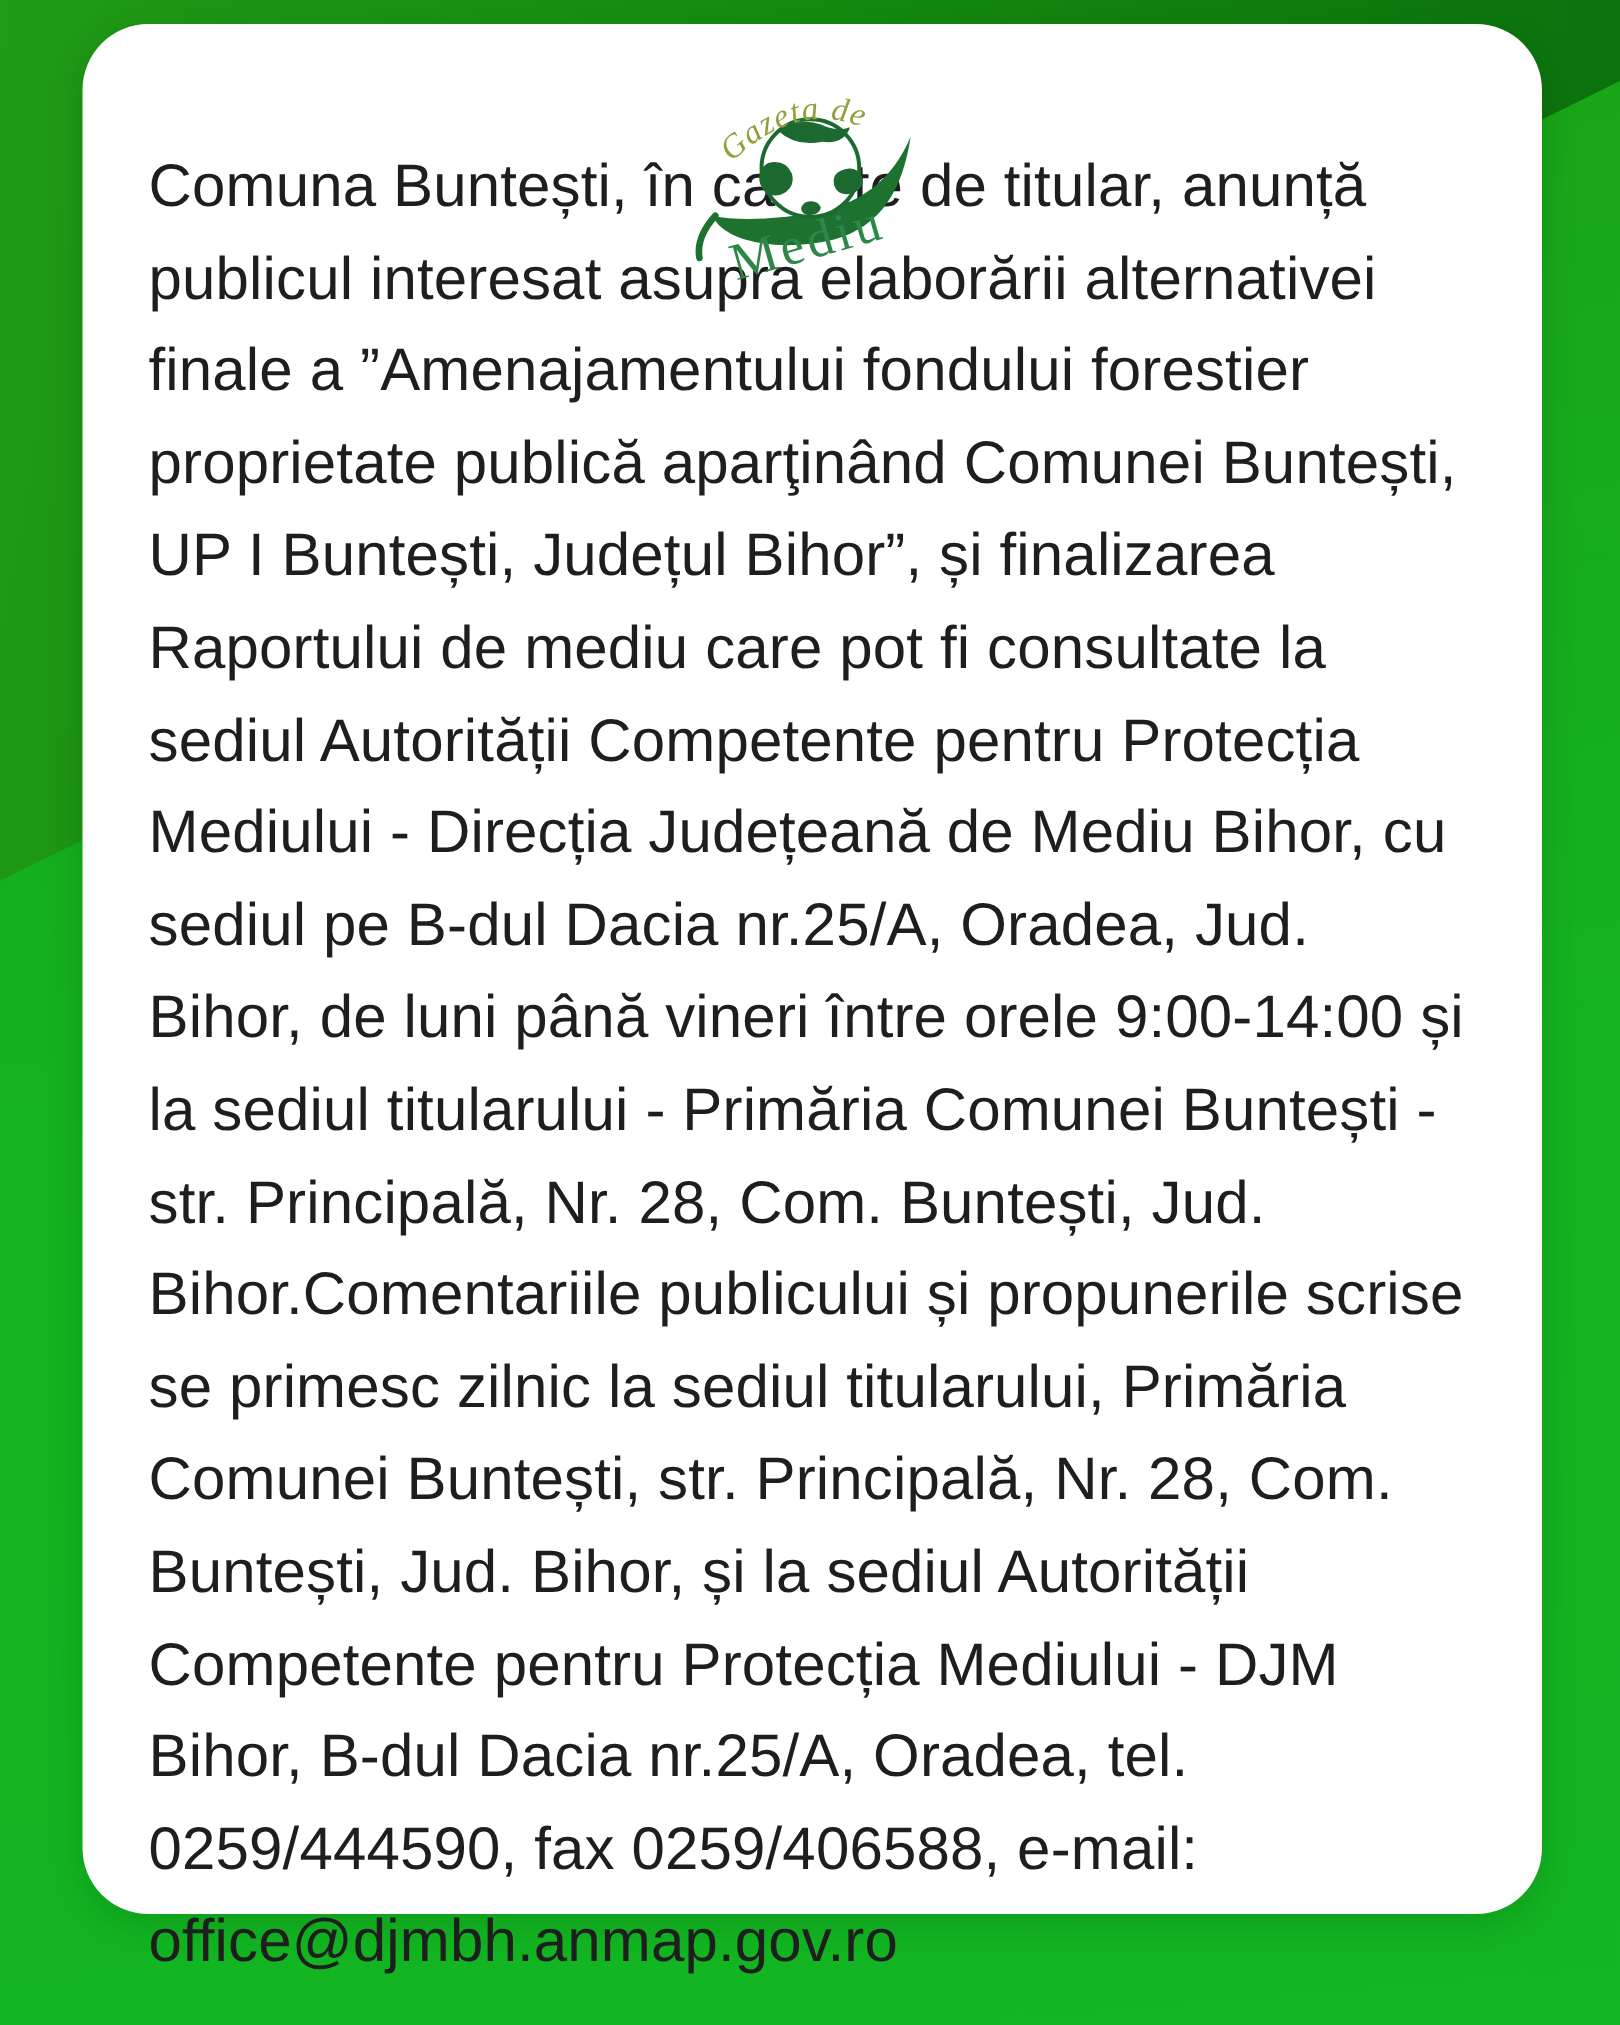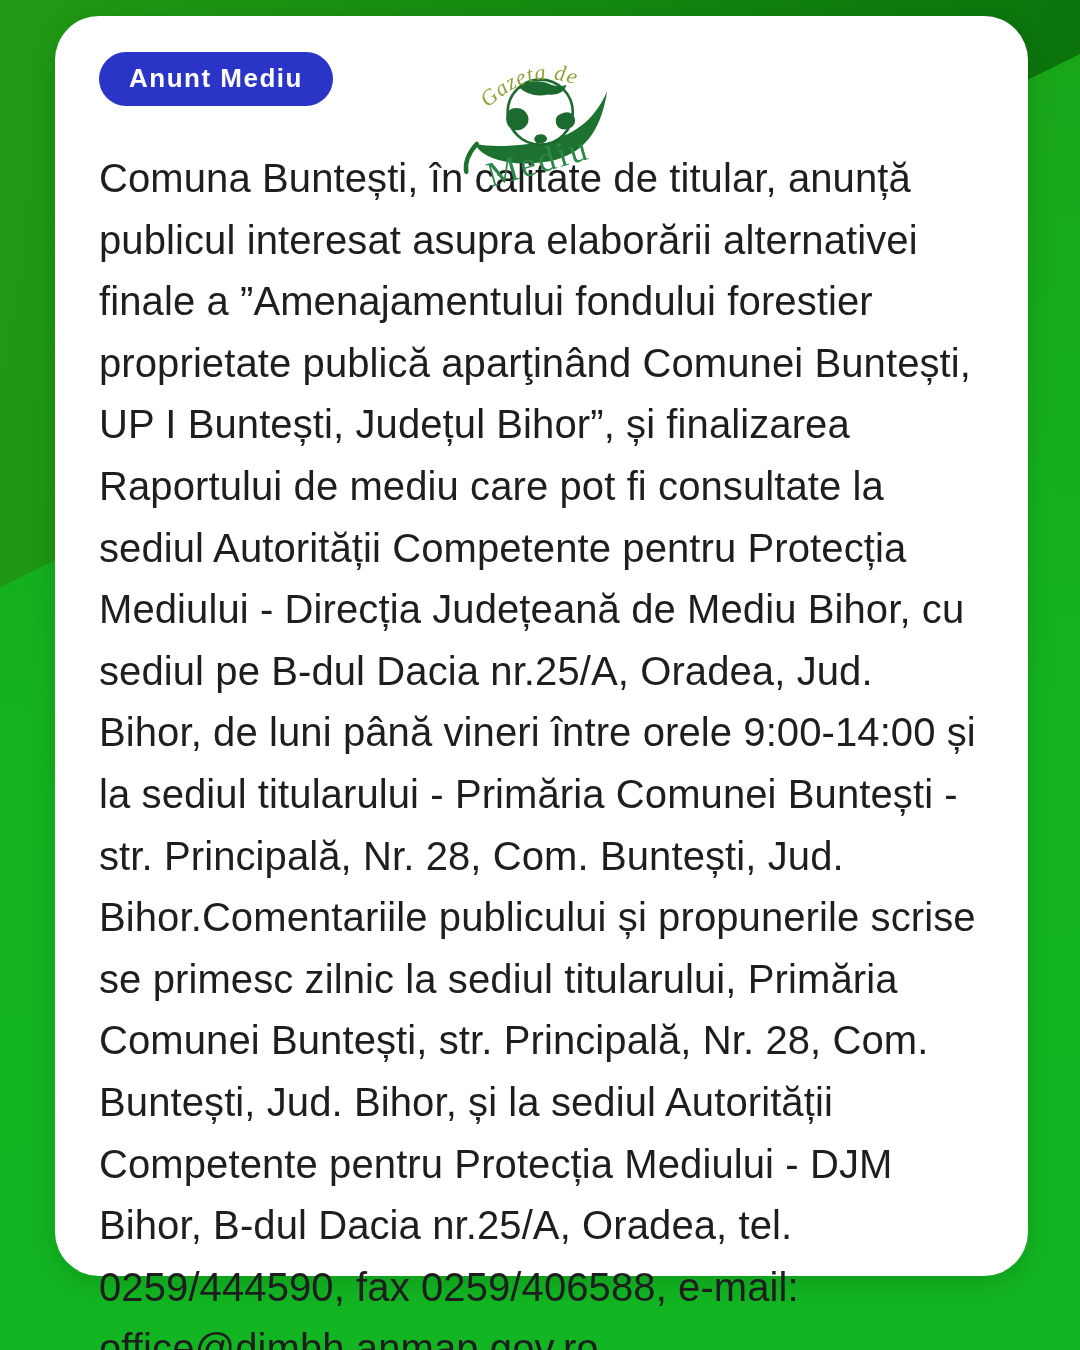--- a/index.html
+++ b/index.html
@@ -64,21 +64,20 @@
   .logo text{font-family:"Liberation Serif","DejaVu Serif",serif;}
 </style>
 </head>
 <body>
 
 <div class="page">
   <div class="bg-shade"></div>
 
   <div class="card">
 
-    <div class="badge">Anunt Mediu</div>
 
     <svg class="logo" viewBox="0 0 200 170" aria-hidden="true">
       <defs>
         <path id="arcpath" d="M 34 84 Q 100 16 168 72" fill="none"></path>
       </defs>
 
       <g>
         <path d="M 24 120 C 32 140 76 148 116 138 C 152 128 168 100 174 60
                  C 160 94 134 112 100 118 C 70 123 42 124 24 120 Z" fill="#1d7230"></path>
         <path d="M 26 120 C 17 130 12 141 14 152" fill="none" stroke="#1d7230" stroke-width="5" stroke-linecap="round"></path>

